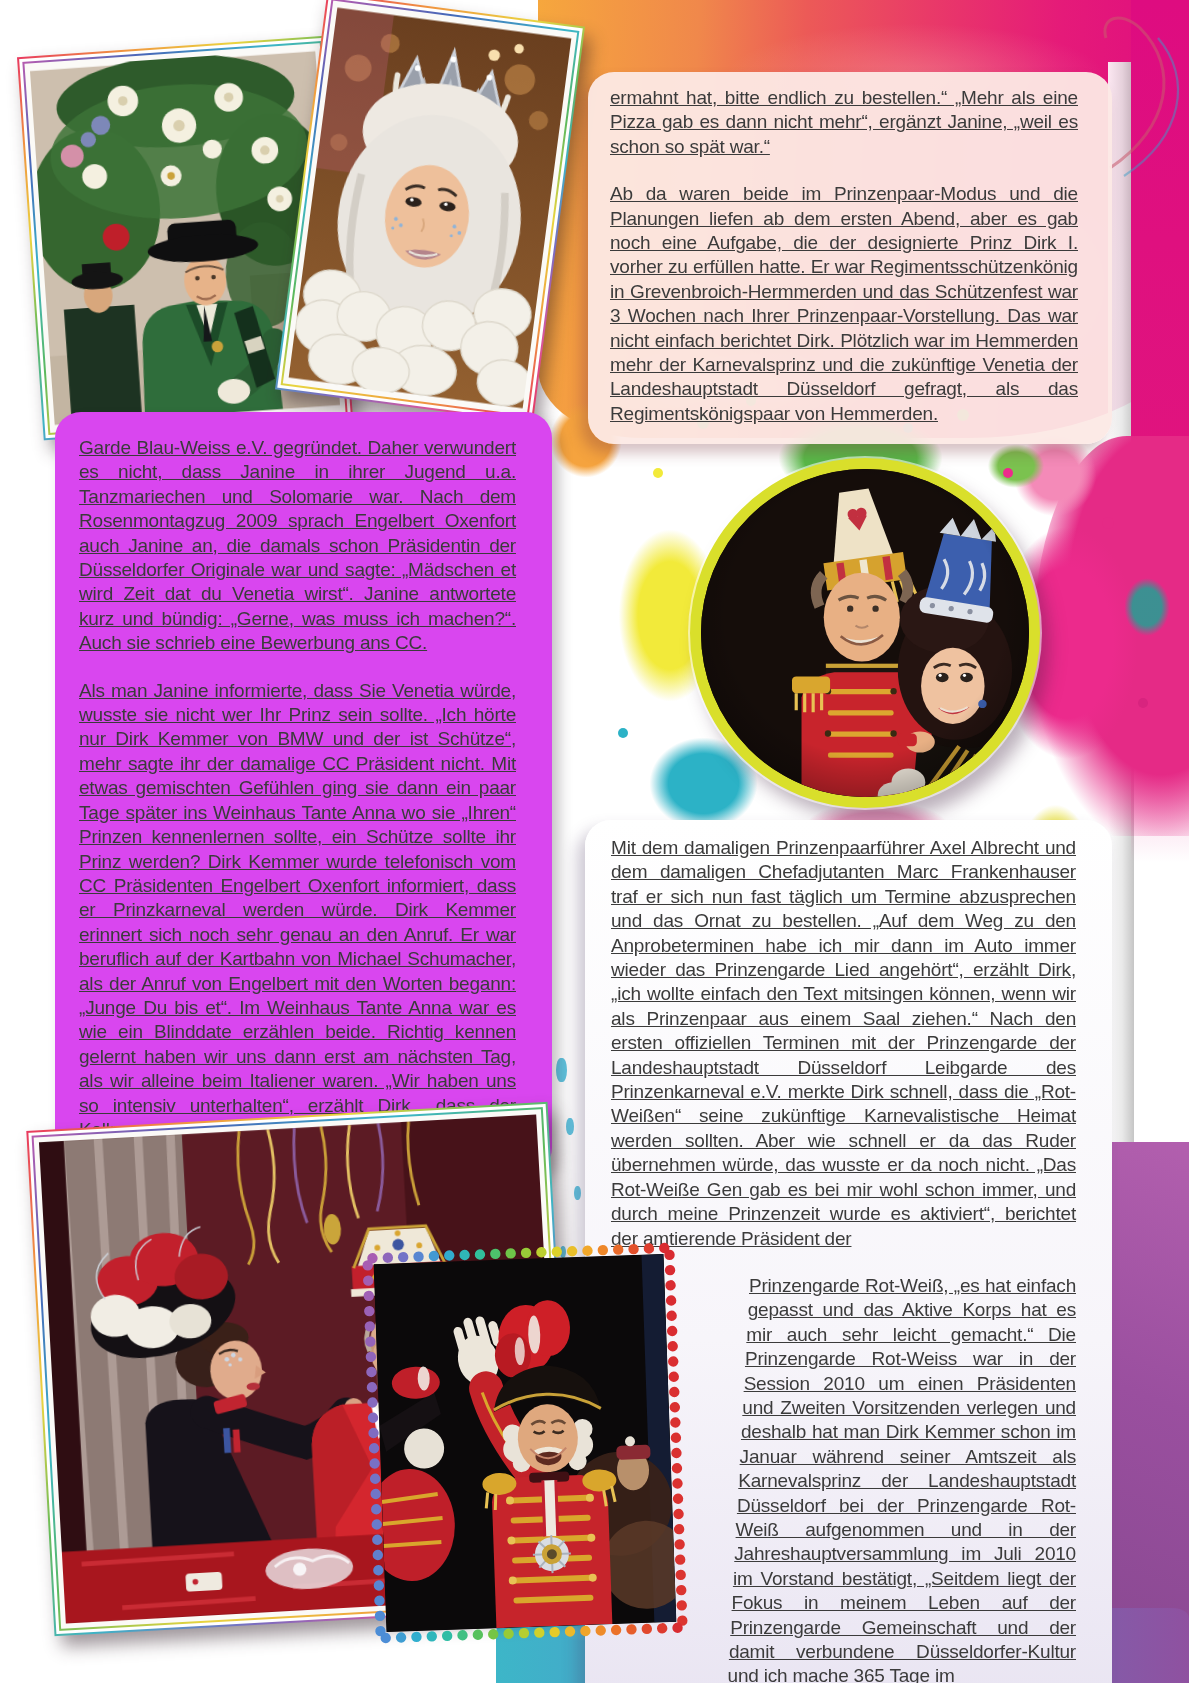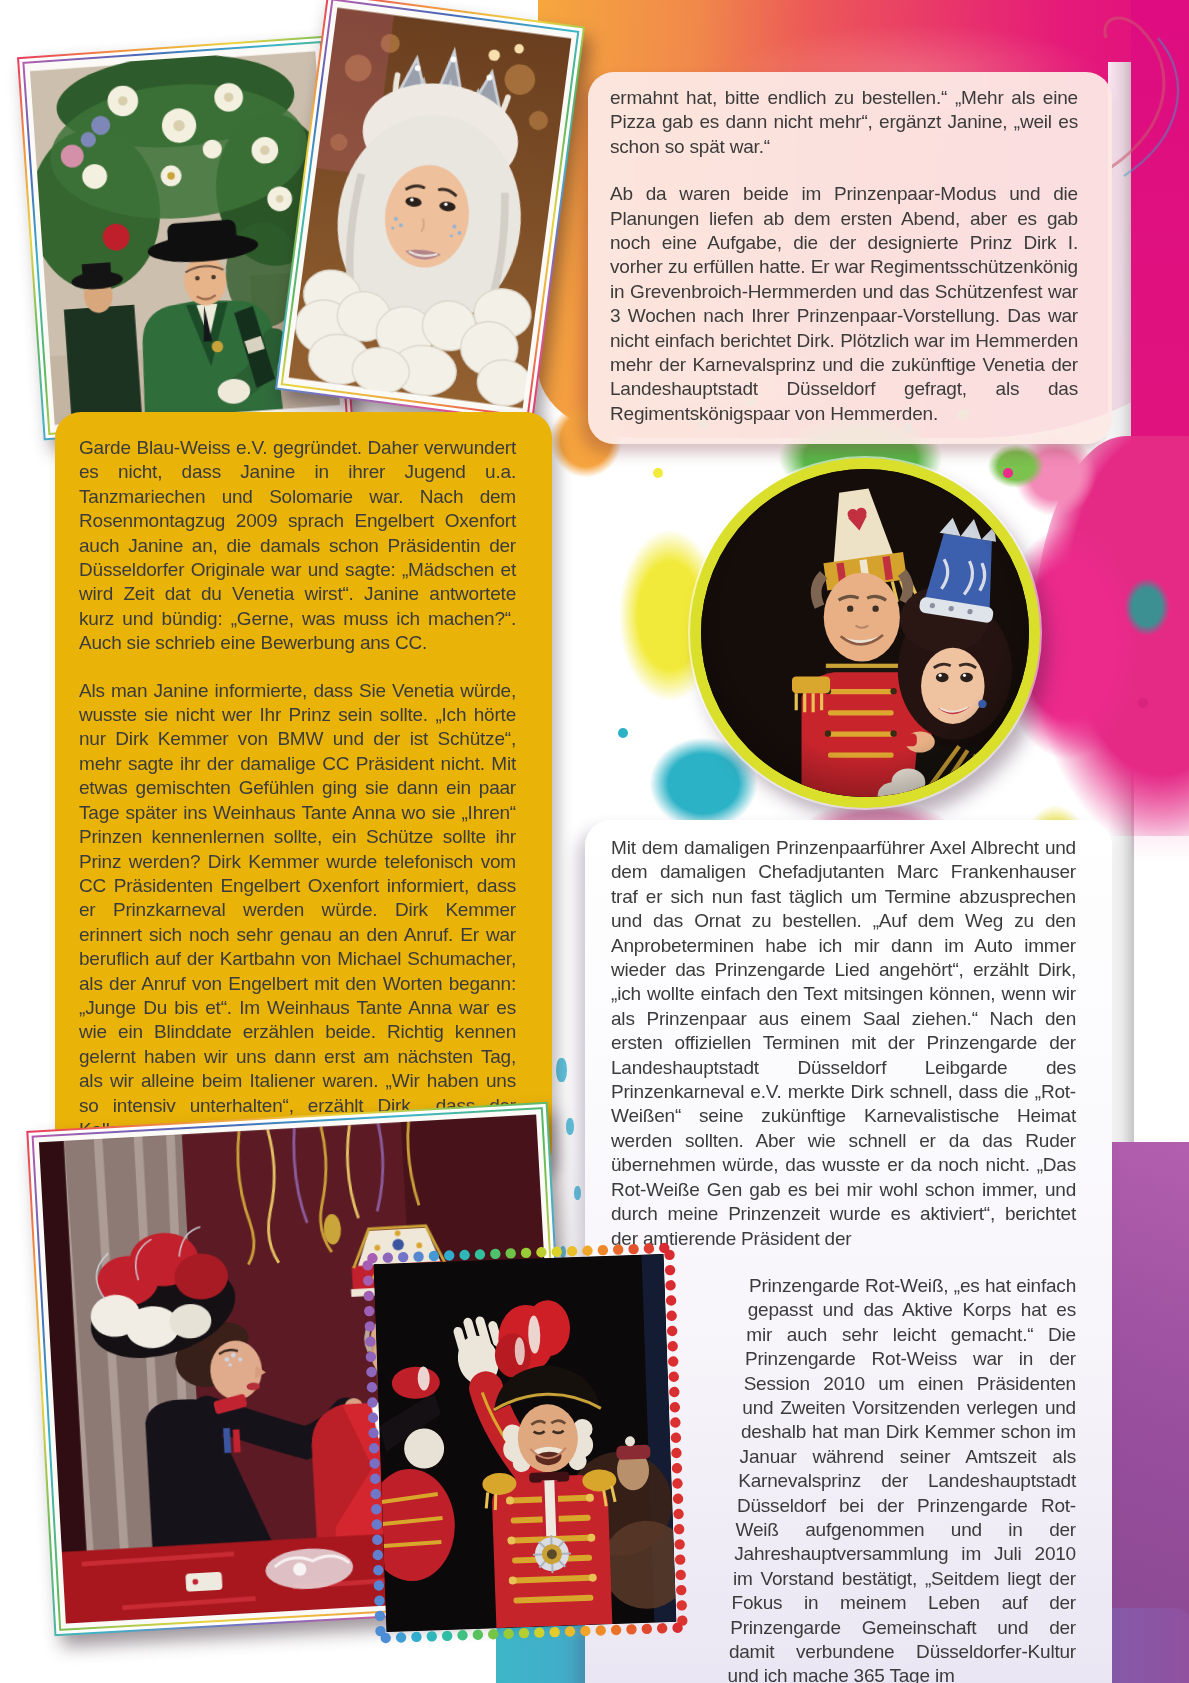--- a/index.html
+++ b/index.html
@@ -57,23 +57,23 @@
   .d1{left:556px;top:1058px;width:11px;height:24px;}
   .d2{left:566px;top:1118px;width:8px;height:17px;}
   .d3{left:574px;top:1186px;width:7px;height:14px;}
   .d4{left:560px;top:1246px;width:6px;height:12px;}
   .d5{left:636px;top:1272px;width:6px;height:11px;}
   .swirl{left:1100px;top:8px;width:89px;height:170px;opacity:.8;}
 
   
   .tblock{position:absolute;border-radius:26px;}
   .tblock p{margin:0 12px 23px 0;color:#3b3b3b;font-size:19px;line-height:24.4px;
-    text-align:justify;letter-spacing:-0.2px;hyphens:manual;-webkit-hyphens:manual;}
+    text-align:justify;letter-spacing:-0.2px;hyphens:manual;text-decoration:underline;-webkit-hyphens:manual;}
   .tblock p:last-child{margin-bottom:0;}
-  #left-block{left:55px;top:412px;width:497px;padding:24px 24px 32px 24px;background:#eab308;
+  #left-block{left:55px;top:412px;width:497px;padding:24px 24px 32px 24px;background:#d946ef;
     box-shadow:7px 9px 14px rgba(40,30,35,.28);}
   #right-top-block{left:588px;top:72px;width:524px;padding:14px 22px 18px 22px;
     background:rgba(252,233,229,.95);box-shadow:-7px 9px 14px rgba(120,50,60,.30);}
   #right-bottom-block{left:585px;top:820px;width:527px;padding:16px 24px 74px 26px;
     background:linear-gradient(180deg,#ffffff 0%,#f7f5fa 55%,#e7e2f1 100%);
     border-radius:26px 26px 46px 26px;box-shadow:-8px 9px 15px rgba(80,60,100,.28);}
   .wrap-spacer{float:left;width:130px;height:402px;margin-right:8px;
     shape-outside:polygon(0 0,100% 0,84% 100%,0 100%);}
 
   

